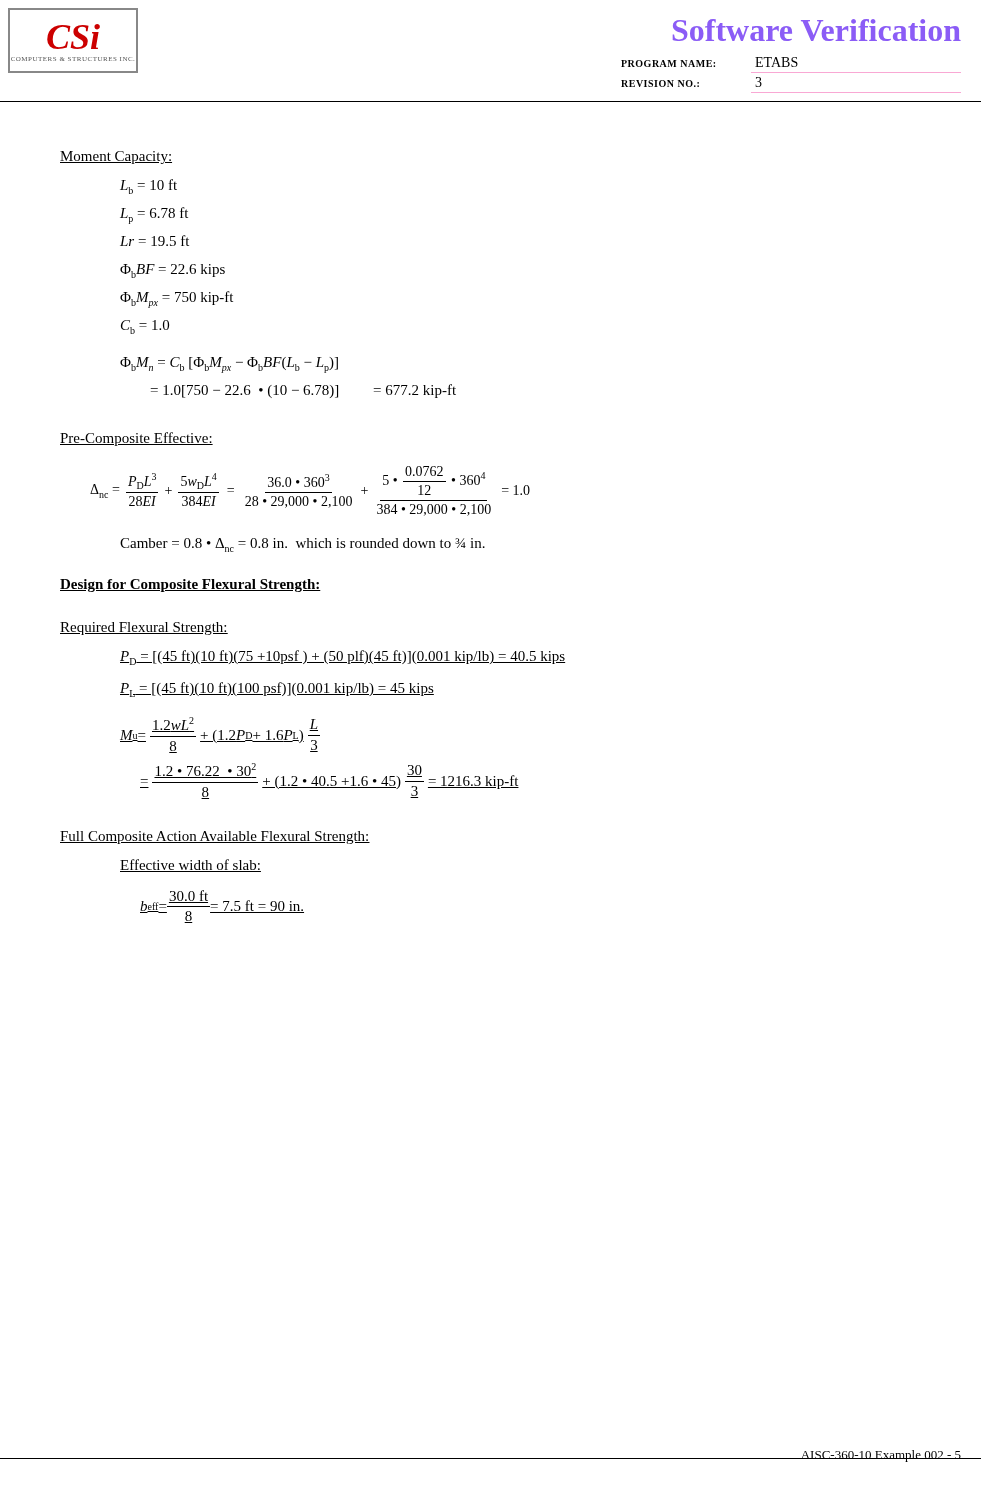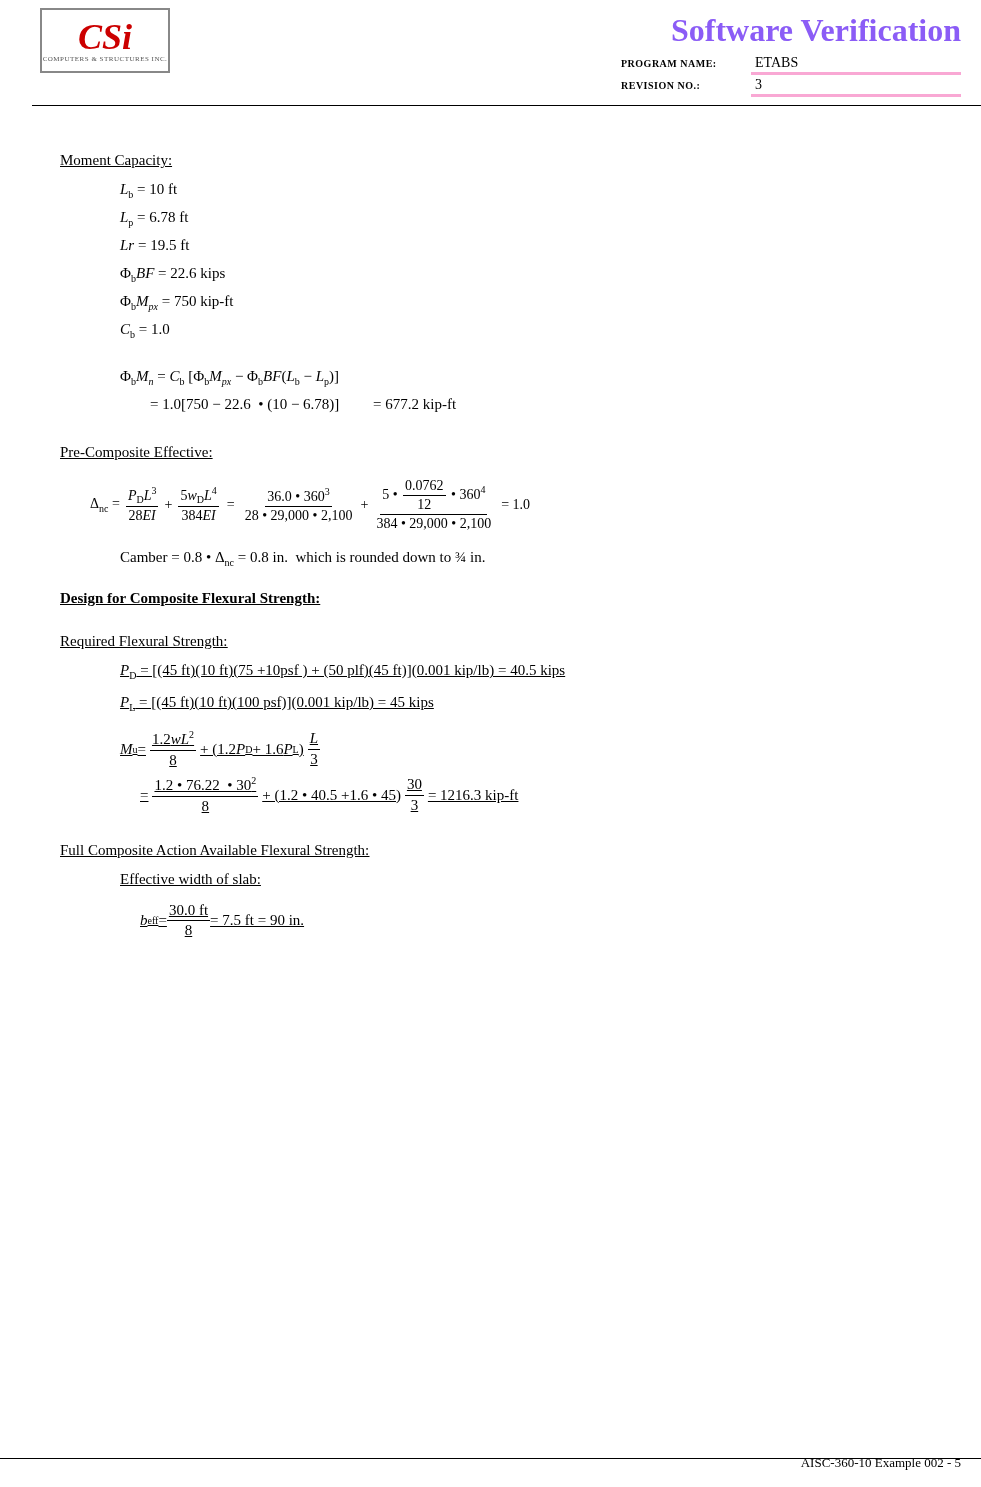--- a/index.html
+++ b/index.html
@@ -11,21 +11,20 @@
       width: 981px;
       min-height: 1487px;
       position: relative;
     }
     .header {
       display: flex;
       align-items: flex-start;
       padding: 8px 20px 0 8px;
       border-bottom: 1px solid #000;
       padding-bottom: 6px;
-      margin-left: 32px;
     }
     .logo-area {
       width: 130px;
       height: 65px;
       border: 2px solid #888;
       display: flex;
       align-items: center;
       justify-content: center;
       font-size: 28px;
       font-weight: bold;
@@ -80,21 +79,21 @@
     }
     .prog-label {
       font-size: 10px;
       font-weight: bold;
       letter-spacing: 0.5px;
       width: 130px;
       text-transform: uppercase;
     }
     .prog-value {
       font-size: 14px;
-      border-bottom: 3px solid #f9a8d4;
+      border-bottom: 1px solid #f9a8d4;
       flex: 1;
       padding-bottom: 1px;
       padding-left: 4px;
     }
     .content {
       padding: 20px 60px 40px 60px;
     }
     .section-title {
       text-decoration: underline;
       font-size: 15px;
@@ -138,21 +137,21 @@
     sub { font-size: 10px; }
     sup { font-size: 10px; }
     .section-bold {
       font-weight: bold;
       font-size: 15px;
       margin-top: 22px;
       margin-bottom: 6px;
     }
     .footer {
       position: absolute;
-      bottom: 16px;
+      bottom: 24px;
       right: 20px;
       font-size: 13px;
       color: #000;
     }
     .bottom-border {
       position: absolute;
       bottom: 28px;
       left: 0;
       right: 0;
       border-bottom: 1px solid #000;
@@ -206,21 +205,21 @@
         Φ<sub>b</sub><i>BF</i> = 22.6 kips
       </span>
       <span class="math-line">
         Φ<sub>b</sub><i>M</i><sub><i>px</i></sub> = 750 kip-ft
       </span>
       <span class="math-line">
         <i>C</i><sub>b</sub> = 1.0
       </span>
     </div>
 
-    <div style="margin-left:60px; margin-top:20px; line-height:1.8;">
+    <div style="margin-left:60px; margin-top:10px; line-height:1.8;">
       <span>
         Φ<sub>b</sub><i>M</i><sub><i>n</i></sub> = <i>C</i><sub>b</sub>
         [Φ<sub>b</sub><i>M</i><sub><i>px</i></sub> − Φ<sub>b</sub><i>BF</i>(<i>L</i><sub>b</sub> − <i>L</i><sub>p</sub>)]
       </span>
       <br>
       <span style="margin-left:30px;">
         = 1.0[750 − 22.6 &nbsp;•&nbsp;(10 − 6.78)]
         &nbsp;&nbsp;&nbsp;&nbsp;&nbsp;&nbsp;&nbsp;&nbsp;= 677.2 kip-ft
       </span>
     </div>

